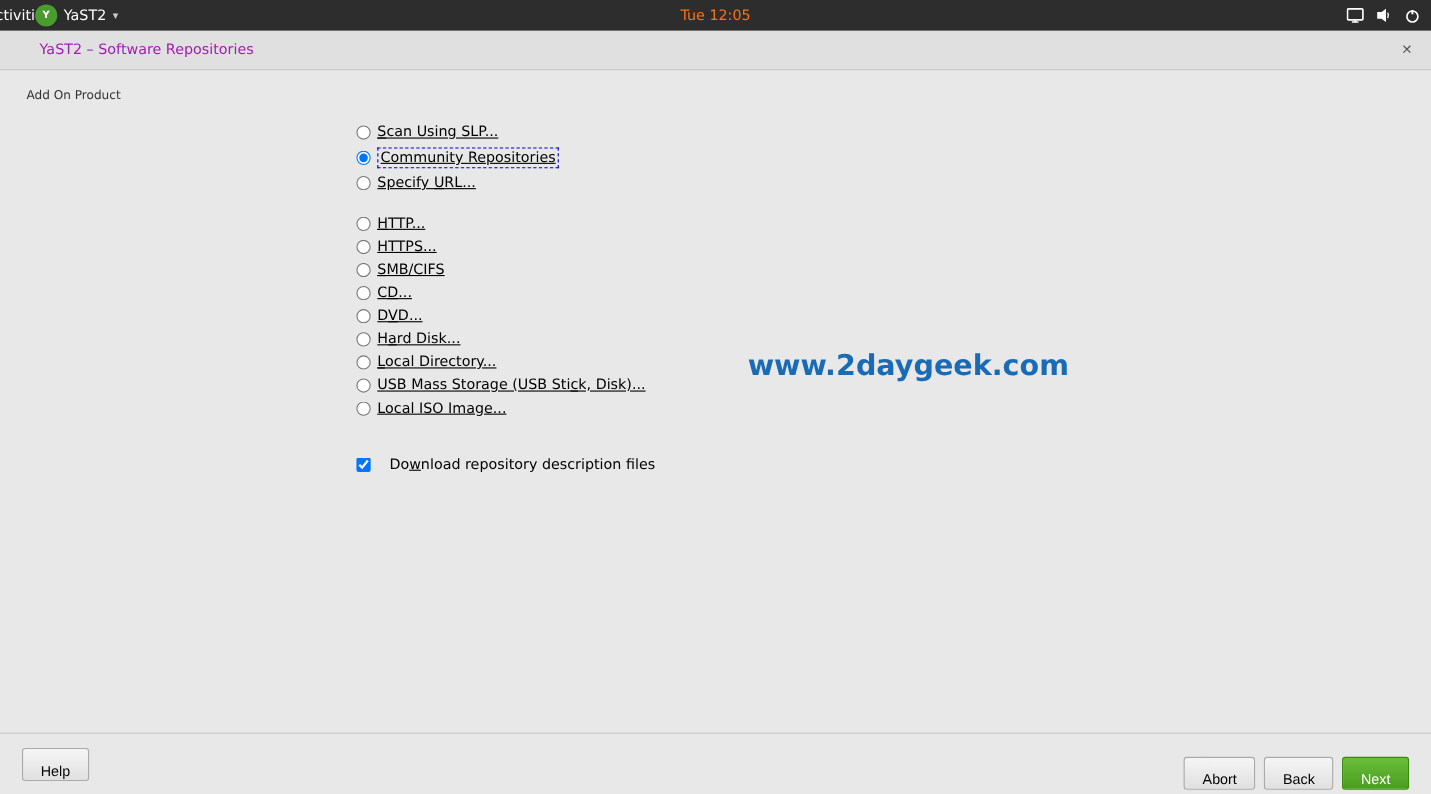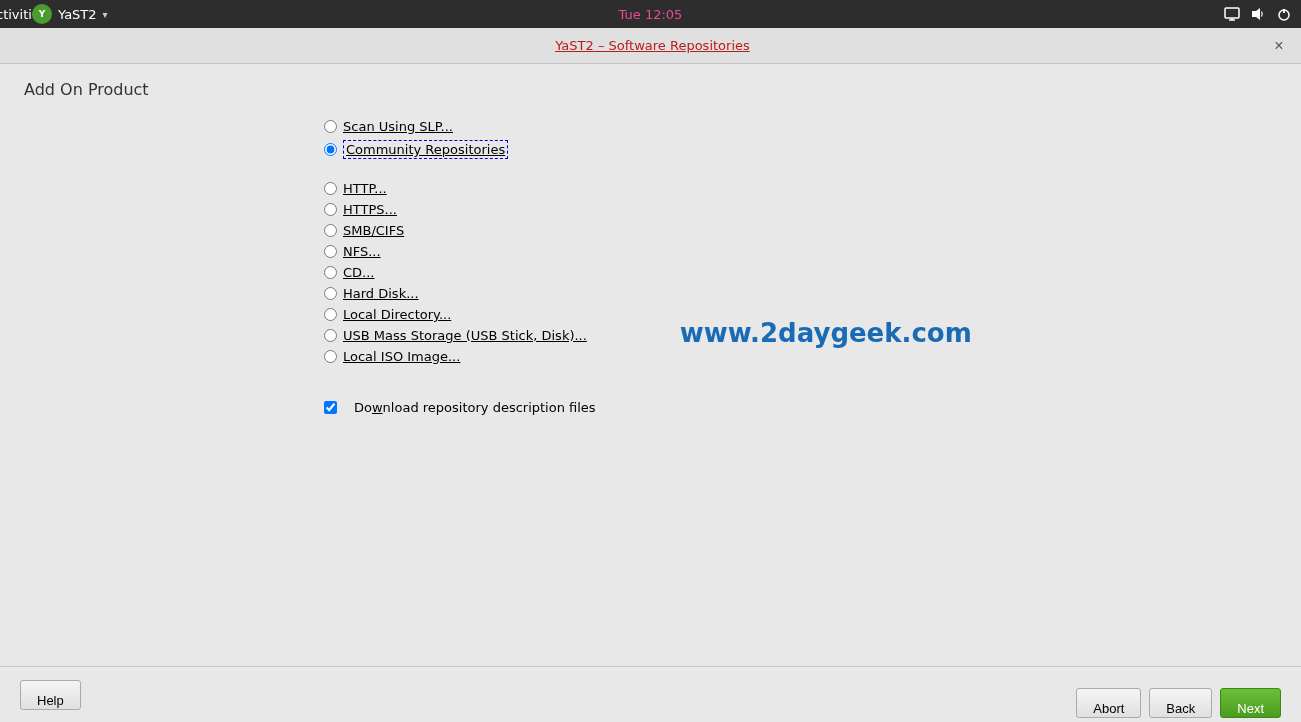--- a/index.html
+++ b/index.html
@@ -26,21 +26,21 @@
     }
     .top-panel-left {
       display: flex;
       align-items: center;
       gap: 6px;
     }
     .top-panel-center {
       position: absolute;
       left: 50%;
       transform: translateX(-50%);
-      color: #ec4899;
+      color: #f97316;
       font-size: 13px;
     }
     .top-panel-right {
       display: flex;
       align-items: center;
       gap: 8px;
     }
     .panel-icon {
       width: 18px;
       height: 18px;
@@ -78,24 +78,22 @@
       background: #e0e0e0;
       border-bottom: 1px solid #c0c0c0;
       height: 36px;
       display: flex;
       align-items: center;
       justify-content: space-between;
       padding: 0 12px;
     }
     .dialog-title {
       font-size: 13px;
-      color: #b91c1c;
+      color: #a21caf;
       flex: 1;
-      text-align: center;
-      text-decoration: underline;
     }
     .dialog-close-btn {
       width: 20px;
       height: 20px;
       border: none;
       background: transparent;
       cursor: pointer;
       font-size: 16px;
       color: #555;
       display: flex;
@@ -107,21 +105,21 @@
     
     .dialog-content {
       flex: 1;
       background: #e8e8e8;
       padding: 16px 24px;
       display: flex;
       flex-direction: column;
     }
 
     .breadcrumb {
-      font-size: 16px;
+      font-size: 11px;
       color: #333;
       margin-bottom: 20px;
     }
 
     
     .options-area {
       flex: 1;
       display: flex;
       flex-direction: column;
       padding-left: 300px;
@@ -294,20 +292,26 @@
           </label>
         </div>
 
         <div class="radio-item">
           <input type="radio" name="repo-type" id="community" checked="" style="">
           <label for="community" class="radio-label community-label">
             Community Repositories
           </label>
         </div>
 
+        <div class="radio-item">
+          <input type="radio" name="repo-type" id="url" style="">
+          <label for="url" class="radio-label">
+            Specify <span style="text-decoration:underline">U</span>RL...
+          </label>
+        </div>
 
         <div class="radio-spacer"></div>
 
 
         <div class="radio-item">
           <input type="radio" name="repo-type" id="http" style="">
           <label for="http" class="radio-label">
             <span style="text-decoration:underline">H</span>TTP...
           </label>
         </div>
@@ -319,34 +323,34 @@
           </label>
         </div>
 
         <div class="radio-item">
           <input type="radio" name="repo-type" id="smb" style="">
           <label for="smb" class="radio-label">
             <span style="text-decoration:underline">S</span>MB/CIFS
           </label>
         </div>
 
-        <div class="radio-item">
-          <input type="radio" name="repo-type" id="nfs" style="">
-          <label for="nfs" class="radio-label">
-            N<span style="text-decoration:underline">F</span>S...
-          </label>
-        </div>
 
         <div class="radio-item">
           <input type="radio" name="repo-type" id="cd" style="">
           <label for="cd" class="radio-label">
             C<span style="text-decoration:underline">D</span>...
           </label>
         </div>
 
+        <div class="radio-item">
+          <input type="radio" name="repo-type" id="dvd" style="">
+          <label for="dvd" class="radio-label">
+            D<span style="text-decoration:underline">V</span>D...
+          </label>
+        </div>
 
         <div class="radio-item">
           <input type="radio" name="repo-type" id="harddisk" style="">
           <label for="harddisk" class="radio-label">
             H<span style="text-decoration:underline">a</span>rd Disk...
           </label>
         </div>
 
         <div class="radio-item">
           <input type="radio" name="repo-type" id="localdir" style="">

